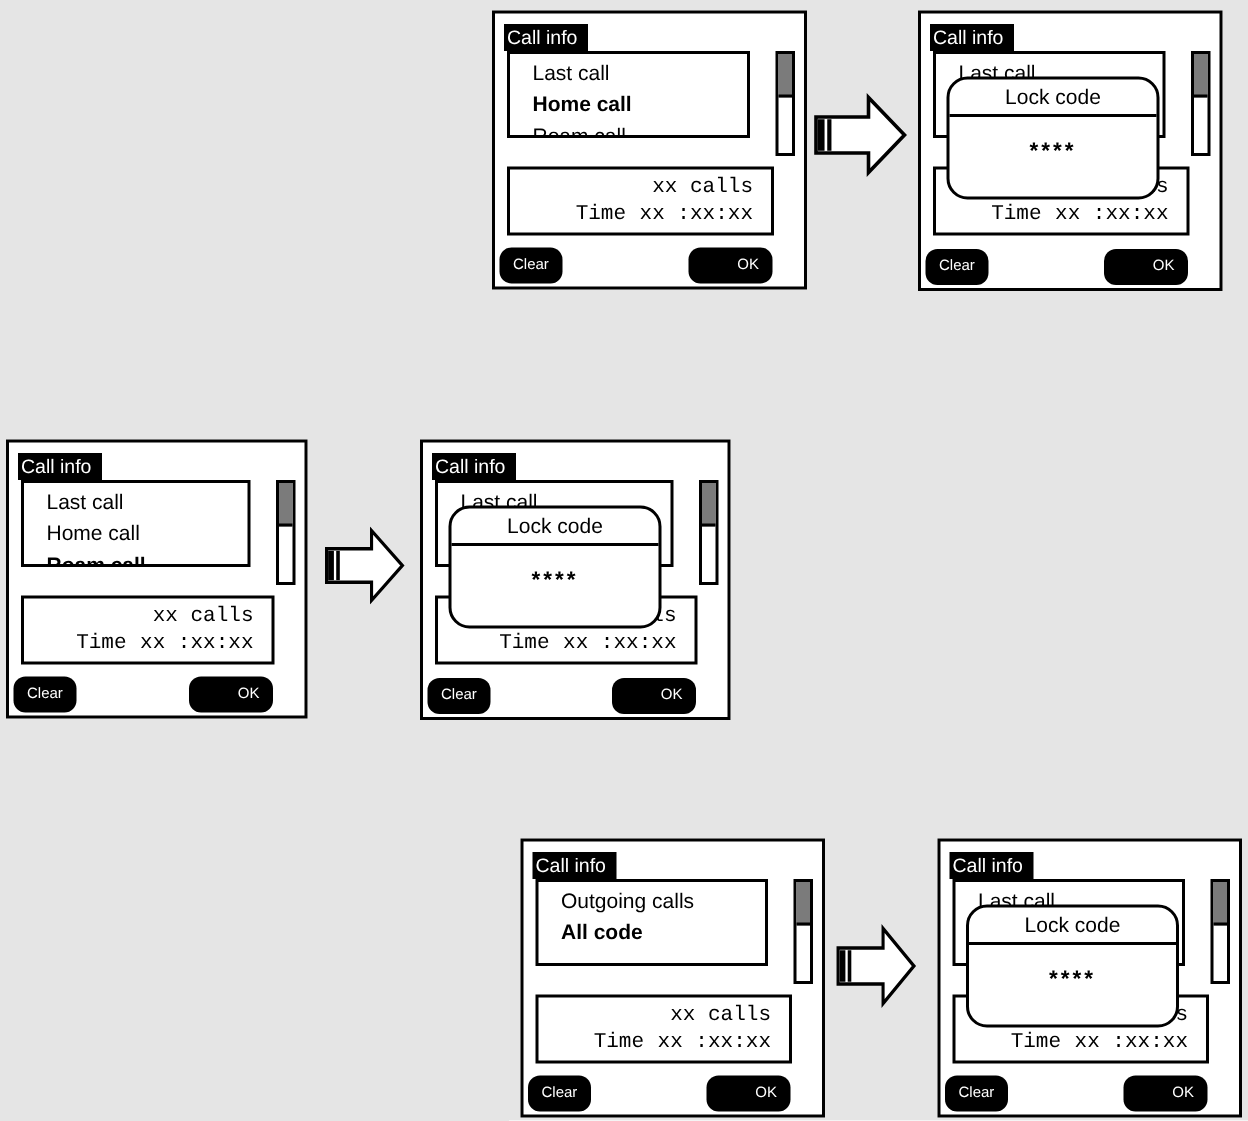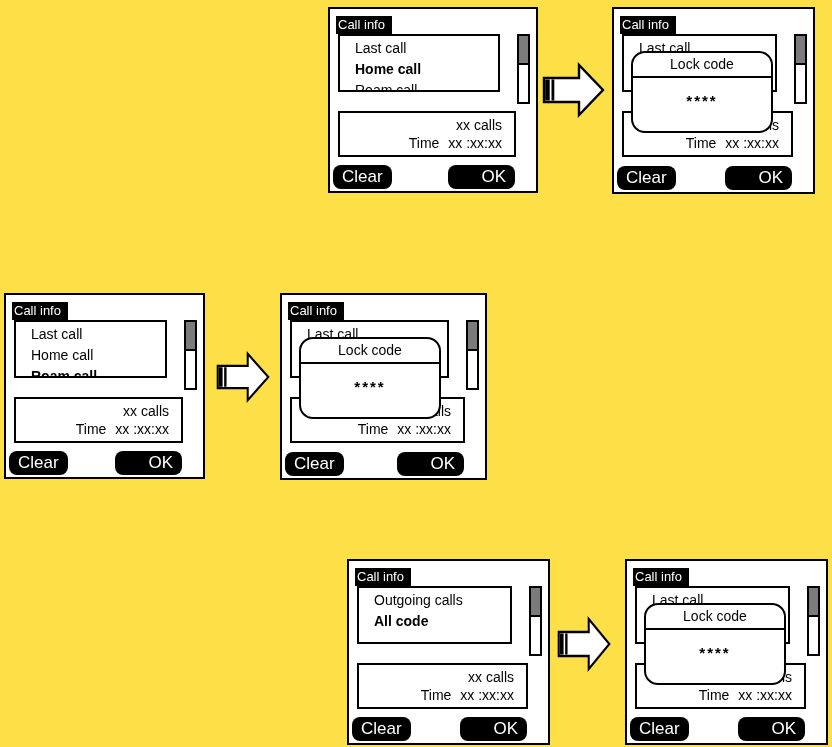--- a/index.html
+++ b/index.html
@@ -1,39 +1,39 @@
 <!DOCTYPE html>
 <html><head>
 <meta charset="utf-8">
 <style>
   html,body { margin:0; padding:0; background:#ffffff; }
-  .canvas { position:relative; width:832px; height:747px; background:#fde047;
+  .canvas { position:relative; width:832px; height:747px; background:#e5e5e5;
             font-family:"Liberation Sans", sans-serif; color:#000; overflow:hidden; }
 
   .screen { position:absolute; background:#fff; border:2px solid #000; box-sizing:border-box; }
 
   .title { position:absolute; left:6px; top:7px; background:#000; color:#fff;
            font-size:13px; line-height:15px; padding:1px 7px 2px 2px; white-space:nowrap; }
 
   .listbox { position:absolute; left:8px; top:25px; right:36px; height:58px;
              border:2px solid #000; box-sizing:border-box; padding-top:2px; overflow:hidden; }
   .item { font-size:14px; line-height:21px; padding-left:15px; white-space:nowrap; }
   .item.bold { font-weight:bold; }
 
   .scrollbar { position:absolute; top:25px; right:6px; width:13px; height:70px;
                border:2px solid #000; box-sizing:border-box; background:#fff; }
   .thumb { width:100%; height:29px; background:#7b7b7b; border-bottom:2px solid #000; box-sizing:border-box; }
 
   .infobox { position:absolute; left:8px; top:102px; right:20px; height:46px;
              border:2px solid #000; box-sizing:border-box; text-align:right;
-             padding:3px 12px 0 0; font-size:14px; }
+             padding:3px 12px 0 0; font-size:14px;font-family:Liberation Mono, monospace; }
   .info-line { line-height:18px; white-space:nowrap; }
   .tlabel { margin-right:9px; }
 
-  .softkey { position:absolute; bottom:2px; background:#000; color:#fff; font-size:17px;
+  .softkey { position:absolute; bottom:2px; background:#000; color:#fff; font-size:10px;
              line-height:17px; padding:3px 9px 4px; border-radius:8px; white-space:nowrap; }
   .softkey.left { left:3px; }
   .softkey.right { right:21px;padding-left:33px; }
 
   .popup { position:absolute; left:17px; top:42px; width:142px; height:82px; background:#fff;
            border:2px solid #000; border-radius:14px; box-sizing:border-box; }
   .popup-title { text-align:center; font-size:14px; padding-top:3px; line-height:17px; }
   .popup-sep { border-top:2px solid #000; margin-top:3px; }
   .popup-value { text-align:center; font-size:15px; font-weight:bold; letter-spacing:2px; margin-top:14px; }
 

